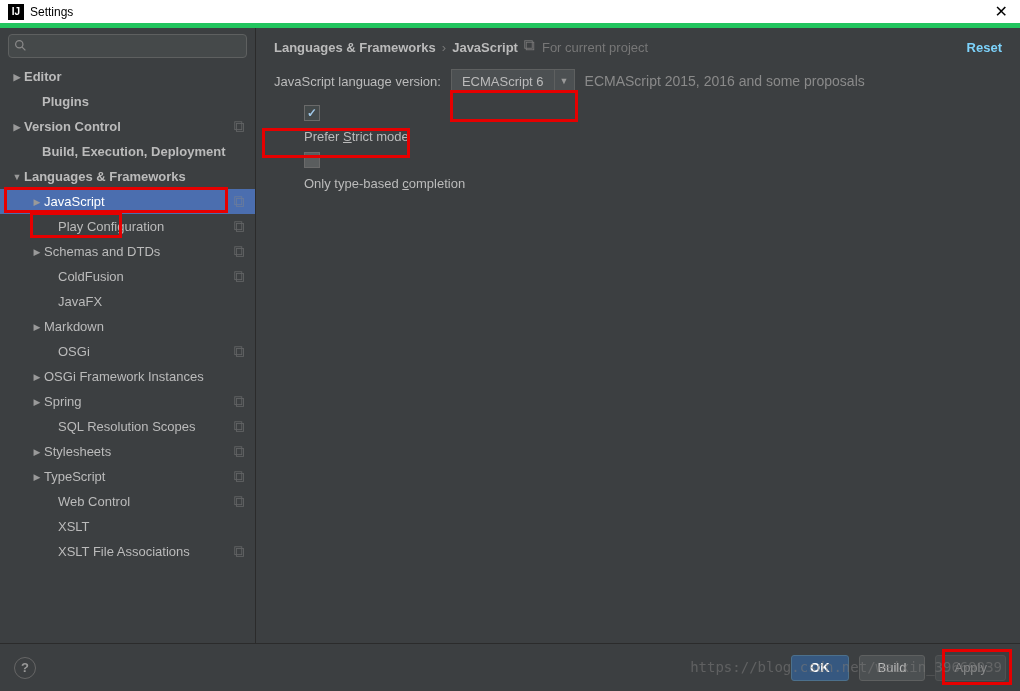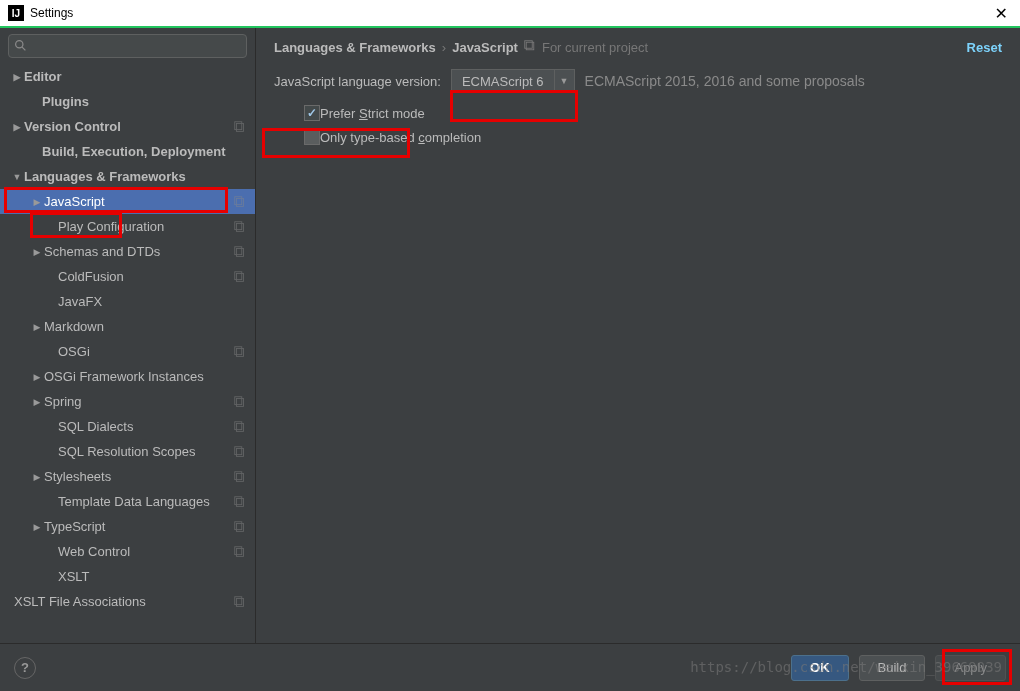--- a/index.html
+++ b/index.html
@@ -1,17 +1,17 @@
 <!DOCTYPE html>
 <html><head>
 <meta charset="utf-8">
 <style>
 * { box-sizing: border-box; margin: 0; padding: 0; font-family: "Segoe UI", Arial, sans-serif; }
 body { background: #3c3f41; color: #bbb; font-size: 13px; width: 1020px; height: 691px; overflow: hidden; display: flex; flex-direction: column; }
-.titlebar { background: #fff; color: #000; height: 28px; display: flex; align-items: center; padding: 0 8px; border-bottom: 2px solid #22c55e; justify-content: space-between; }
+.titlebar { background: #fff; color: #000; height: 28px; display: flex; align-items: center; padding: 0 8px; border-bottom: 5px solid #22c55e; justify-content: space-between; }
 .titlebar-left { display: flex; align-items: center; gap: 6px; }
 .titlebar-icon { width: 16px; height: 16px; background: #000; display: flex; align-items: center; justify-content: center; color: #fff; font-size: 10px; font-weight: bold; }
 .titlebar-title { font-size: 12px; color: #000; }
 .titlebar-close { font-size: 16px; color: #000; cursor: pointer; padding: 0 4px; }
 .main { flex: 1; display: flex; overflow: hidden; }
 .sidebar { width: 256px; background: #3c3f41; display: flex; flex-direction: column; border-right: 1px solid #2b2b2b; }
 .search-wrap { padding: 6px 8px; position: relative; }
 .search-input { width: 100%; background: #45494a; border: 1px solid #5e6060; border-radius: 4px; color: #bbb; padding: 4px 6px 4px 24px; font-size: 13px; height: 24px; }
 .search-icon { position: absolute; left: 14px; top: 11px; color: #8a8a8a; font-size: 12px; pointer-events: none; }
 .tree { flex: 1; overflow-y: auto; overflow-x: hidden; }
@@ -32,21 +32,21 @@
 .breadcrumb .sep { color: #777; }
 .breadcrumb .proj-icon { color: #777; }
 .breadcrumb .proj-text { color: #777; font-weight: normal; }
 .reset-link { position: absolute; right: 18px; top: 12px; color: #7dd3fc; font-weight: bold; font-size: 13px; cursor: pointer; }
 .form-row { display: flex; align-items: center; gap: 10px; margin-bottom: 12px; }
 .form-label { color: #bbb; }
 .dropdown { background: #4c5052; border: 1px solid #5e6060; display: flex; align-items: center; height: 24px; min-width: 118px; }
 .dropdown-label { padding: 0 10px; color: #bbb; flex: 1; }
 .dropdown-arrow { width: 20px; border-left: 1px solid #5e6060; text-align: center; color: #999; font-size: 9px; height: 100%; display: flex; align-items: center; justify-content: center; }
 .form-desc { color: #8a8a8a; font-size: 14px; }
-.checkbox-row { display: flex; align-items: center; margin-bottom: 8px; padding-left: 30px; }
+.checkbox-row { display: flex; align-items: flex-start; gap: 8px; margin-bottom: 8px; padding-left: 30px; flex-direction: column; }
 .checkbox { width: 16px; height: 16px; border: 1px solid #6a6a6a; background: #43494a; display: flex; align-items: center; justify-content: center; flex-shrink: 0; }
 .checkbox.checked::after { content: "✓"; color: #a0c8e8; font-size: 12px; font-weight: bold; }
 .checkbox.unchecked-filled { background: #5a5d5e; }
 .checkbox-label { color: #bbb; }
 .checkbox-label u { text-decoration: underline; }
 .footer { height: 48px; background: #3c3f41; border-top: 1px solid #2b2b2b; display: flex; align-items: center; padding: 0 14px; justify-content: space-between; position: relative; }
 .help-btn { width: 22px; height: 22px; border-radius: 50%; border: 1px solid #666; color: #999; display: flex; align-items: center; justify-content: center; font-weight: bold; cursor: pointer; }
 .footer-buttons { display: flex; gap: 10px; }
 .btn { height: 26px; padding: 0 18px; border: 1px solid #5e6060; background: #4c5052; color: #bbb; cursor: pointer; border-radius: 3px; display: flex; align-items: center; }
 .btn.primary { background: #365880; border-color: #4c708c; color: #fff; font-weight: bold; }
@@ -156,71 +156,55 @@
         <div class="tree-item" style="padding-left: 30px;">
           <span class="tree-arrow">▶</span>
           <span class="tree-label">Spring</span>
           <span class="tree-copy"><svg viewBox="0 0 16 16">
               <rect x="4" y="4" width="8" height="9" fill="none" stroke="#888" stroke-width="1"></rect>
               <rect x="2" y="2" width="8" height="9" fill="none" stroke="#888" stroke-width="1"></rect>
             </svg></span>
         </div>
         <div class="tree-item" style="padding-left: 44px;">
           <span class="tree-arrow"></span>
-          <span class="tree-label">SQL Dialects</span>
-          <span class="tree-copy"><svg viewBox="0 0 16 16">
-              <rect x="4" y="4" width="8" height="9" fill="none" stroke="#888" stroke-width="1"></rect>
-              <rect x="2" y="2" width="8" height="9" fill="none" stroke="#888" stroke-width="1"></rect>
-            </svg></span>
-        </div>
-        <div class="tree-item" style="padding-left: 44px;">
-          <span class="tree-arrow"></span>
           <span class="tree-label">SQL Resolution Scopes</span>
           <span class="tree-copy"><svg viewBox="0 0 16 16">
               <rect x="4" y="4" width="8" height="9" fill="none" stroke="#888" stroke-width="1"></rect>
               <rect x="2" y="2" width="8" height="9" fill="none" stroke="#888" stroke-width="1"></rect>
             </svg></span>
         </div>
         <div class="tree-item" style="padding-left: 30px;">
           <span class="tree-arrow">▶</span>
           <span class="tree-label">Stylesheets</span>
           <span class="tree-copy"><svg viewBox="0 0 16 16">
               <rect x="4" y="4" width="8" height="9" fill="none" stroke="#888" stroke-width="1"></rect>
               <rect x="2" y="2" width="8" height="9" fill="none" stroke="#888" stroke-width="1"></rect>
             </svg></span>
         </div>
-        <div class="tree-item" style="padding-left: 44px;">
-          <span class="tree-arrow"></span>
-          <span class="tree-label">Template Data Languages</span>
-          <span class="tree-copy"><svg viewBox="0 0 16 16">
-              <rect x="4" y="4" width="8" height="9" fill="none" stroke="#888" stroke-width="1"></rect>
-              <rect x="2" y="2" width="8" height="9" fill="none" stroke="#888" stroke-width="1"></rect>
-            </svg></span>
-        </div>
         <div class="tree-item" style="padding-left: 30px;">
           <span class="tree-arrow">▶</span>
           <span class="tree-label">TypeScript</span>
           <span class="tree-copy"><svg viewBox="0 0 16 16">
               <rect x="4" y="4" width="8" height="9" fill="none" stroke="#888" stroke-width="1"></rect>
               <rect x="2" y="2" width="8" height="9" fill="none" stroke="#888" stroke-width="1"></rect>
             </svg></span>
         </div>
         <div class="tree-item" style="padding-left: 44px;">
           <span class="tree-arrow"></span>
           <span class="tree-label">Web Control</span>
           <span class="tree-copy"><svg viewBox="0 0 16 16">
               <rect x="4" y="4" width="8" height="9" fill="none" stroke="#888" stroke-width="1"></rect>
               <rect x="2" y="2" width="8" height="9" fill="none" stroke="#888" stroke-width="1"></rect>
             </svg></span>
         </div>
         <div class="tree-item" style="padding-left: 44px;">
           <span class="tree-arrow"></span>
           <span class="tree-label">XSLT</span>
         </div>
-        <div class="tree-item" style="">
+        <div class="tree-item" style="padding-left: 44px;">
           <span class="tree-arrow"></span>
           <span class="tree-label">XSLT File Associations</span>
           <span class="tree-copy"><svg viewBox="0 0 16 16">
               <rect x="4" y="4" width="8" height="9" fill="none" stroke="#888" stroke-width="1"></rect>
               <rect x="2" y="2" width="8" height="9" fill="none" stroke="#888" stroke-width="1"></rect>
             </svg></span>
         </div>
       </div>
     <div class="highlight-box" style="left:4px; top:187px; width:224px; height:26px;"></div>
     <div class="highlight-box" style="left:30px; top:212px; width:92px; height:26px;"></div>

